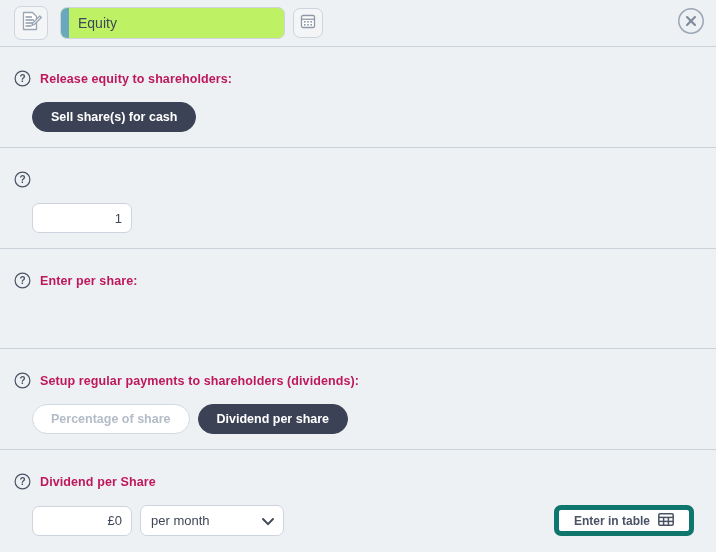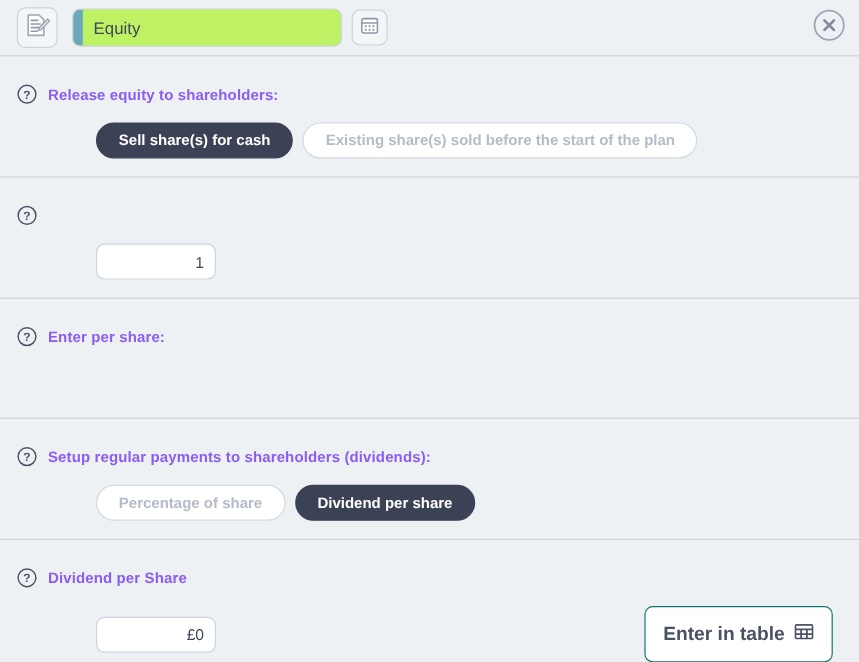--- a/index.html
+++ b/index.html
@@ -111,30 +111,29 @@
   }
   .qmark {
     width: 17px;
     height: 17px;
     flex: none;
     margin-right: 9px;
   }
   .sec-label {
     font-size: 12.5px;
     font-weight: bold;
-    color: #8b5cf6;
+    color: #be185d;
     letter-spacing: 0.1px;
   }
 
   .controls-row {
     display: flex;
     align-items: center;
     padding-left: 32px;
     margin-top: 15px;
-    margin-left: 48px;
   }
 
   
   .pill {
     height: 30px;
     border-radius: 16px;
     display: inline-flex;
     align-items: center;
     justify-content: center;
     font-size: 12.5px;
@@ -197,30 +196,30 @@
     position: absolute;
     right: 9px;
     top: 9px;
     pointer-events: none;
   }
 
   .spacer { flex: 1 1 auto; }
 
   .table-btn {
     margin-right: 22px;
-    height: 47px;
+    height: 31px;
     box-sizing: border-box;
     background: #ffffff;
-    border: 1px solid #0f766e;
+    border: 5px solid #0f766e;
     border-radius: 7px;
     display: inline-flex;
     align-items: center;
     gap: 8px;
     padding: 0 15px;
-    font-size: 16px;
+    font-size: 12px;
     font-weight: bold;
     color: #4a5265;
     white-space: nowrap;
   }
 </style>
 </head>
 <body>
 
 <div class="header">
 
@@ -273,21 +272,20 @@
     <span class="qmark">
       <svg width="17" height="17" viewBox="0 0 17 17">
         <circle cx="8.5" cy="8.5" r="7.4" fill="none" stroke="#4a5265" stroke-width="1.2"></circle>
         <text x="8.5" y="12.3" text-anchor="middle" font-family="Liberation Sans, sans-serif" font-size="10" font-weight="bold" fill="#4a5265">?</text>
       </svg>
     </span>
     <span class="sec-label">Release equity to shareholders:</span>
   </div>
   <div class="controls-row">
     <div class="pill active">Sell share(s) for cash</div>
-    <div class="pill inactive">Existing share(s) sold before the start of the plan</div>
   </div>
 </div>
 
 <div class="section sec-2">
   <div class="sec-label-row">
     <span class="qmark">
       <svg width="17" height="17" viewBox="0 0 17 17">
         <circle cx="8.5" cy="8.5" r="7.4" fill="none" stroke="#4a5265" stroke-width="1.2"></circle>
         <text x="8.5" y="12.3" text-anchor="middle" font-family="Liberation Sans, sans-serif" font-size="10" font-weight="bold" fill="#4a5265">?</text>
       </svg>
@@ -332,20 +330,28 @@
       <svg width="17" height="17" viewBox="0 0 17 17">
         <circle cx="8.5" cy="8.5" r="7.4" fill="none" stroke="#4a5265" stroke-width="1.2"></circle>
         <text x="8.5" y="12.3" text-anchor="middle" font-family="Liberation Sans, sans-serif" font-size="10" font-weight="bold" fill="#4a5265">?</text>
       </svg>
     </span>
     <span class="sec-label">Dividend per Share</span>
   </div>
   <div class="controls-row">
     <input class="num-input" type="text" value="£0" style="">
 
+    <div class="select-wrap">
+      <select class="sel" id="freq-select"><option value="per month">per month</option><option value="per quarter">per quarter</option><option value="per year">per year</option></select>
+      <span class="sel-chevron">
+        <svg width="14" height="13" viewBox="0 0 14 13">
+          <polyline points="2,4 7,9.2 12,4" fill="none" stroke="#3f4658" stroke-width="1.9" stroke-linecap="round" stroke-linejoin="round"></polyline>
+        </svg>
+      </span>
+    </div>
 
     <div class="spacer"></div>
 
     <div class="table-btn">
       <span>Enter in table</span>
       <span>
         <svg width="16" height="13" viewBox="0 0 16 13">
           <rect x="0.8" y="0.8" width="14.4" height="11.4" rx="1.2" fill="none" stroke="#4a5265" stroke-width="1.5"></rect>
           <line x1="0.8" y1="4.4" x2="15.2" y2="4.4" stroke="#4a5265" stroke-width="1.5"></line>
           <line x1="0.8" y1="8.4" x2="15.2" y2="8.4" stroke="#4a5265" stroke-width="1.5"></line>

